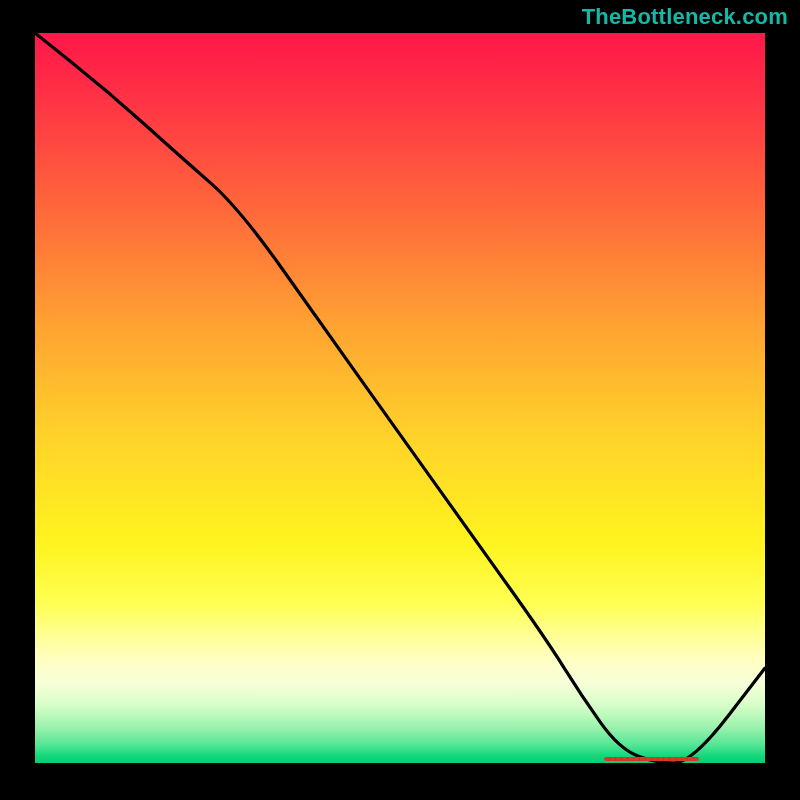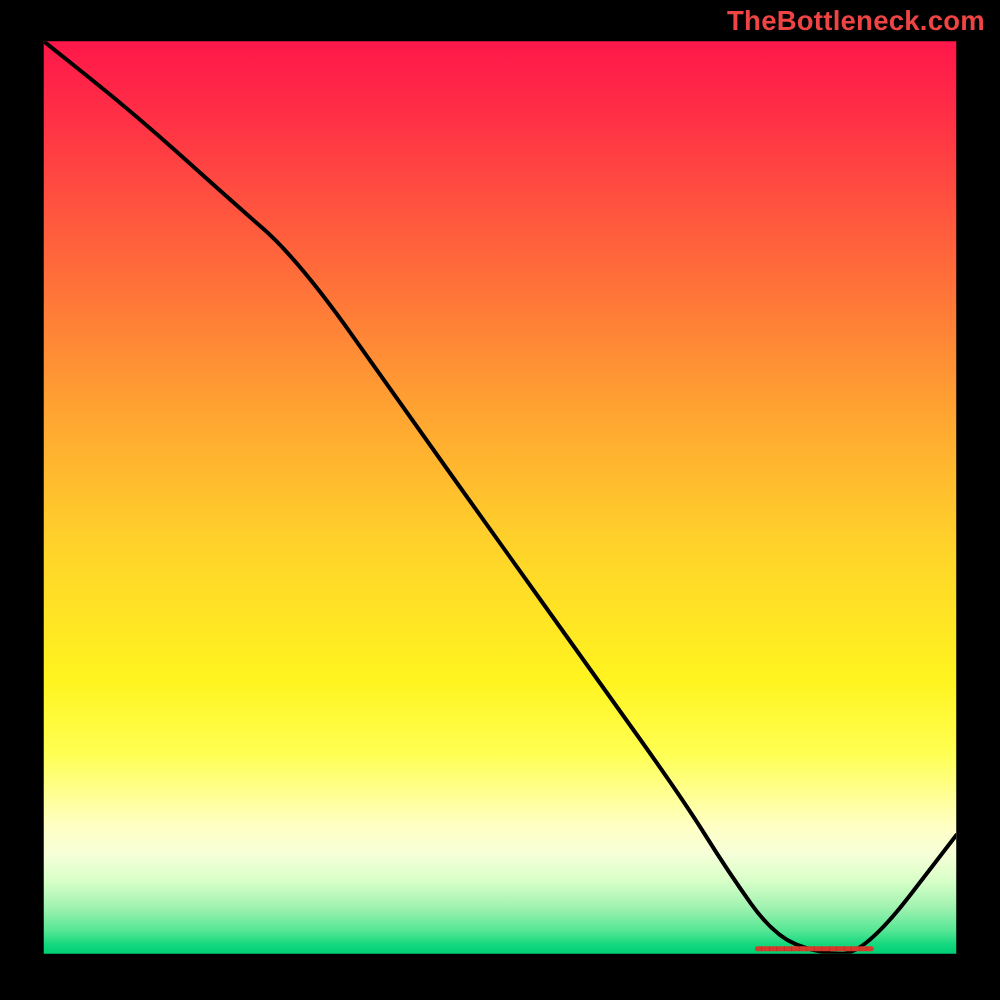--- a/index.html
+++ b/index.html
@@ -14,21 +14,21 @@
   .frame {
     position: relative;
     width: 800px;
     height: 800px;
     background: #000;
   }
   .watermark {
     position: absolute;
     top: 4px;
     right: 12px;
-    color: #ef4444;
+    color: #14b8a6;
     font-size: 22px;
     font-weight: 600;
     letter-spacing: 0.2px;
   }
   .plot-area {
     position: absolute;
     left: 35px;
     top: 33px;
     width: 730px;
     height: 730px;

